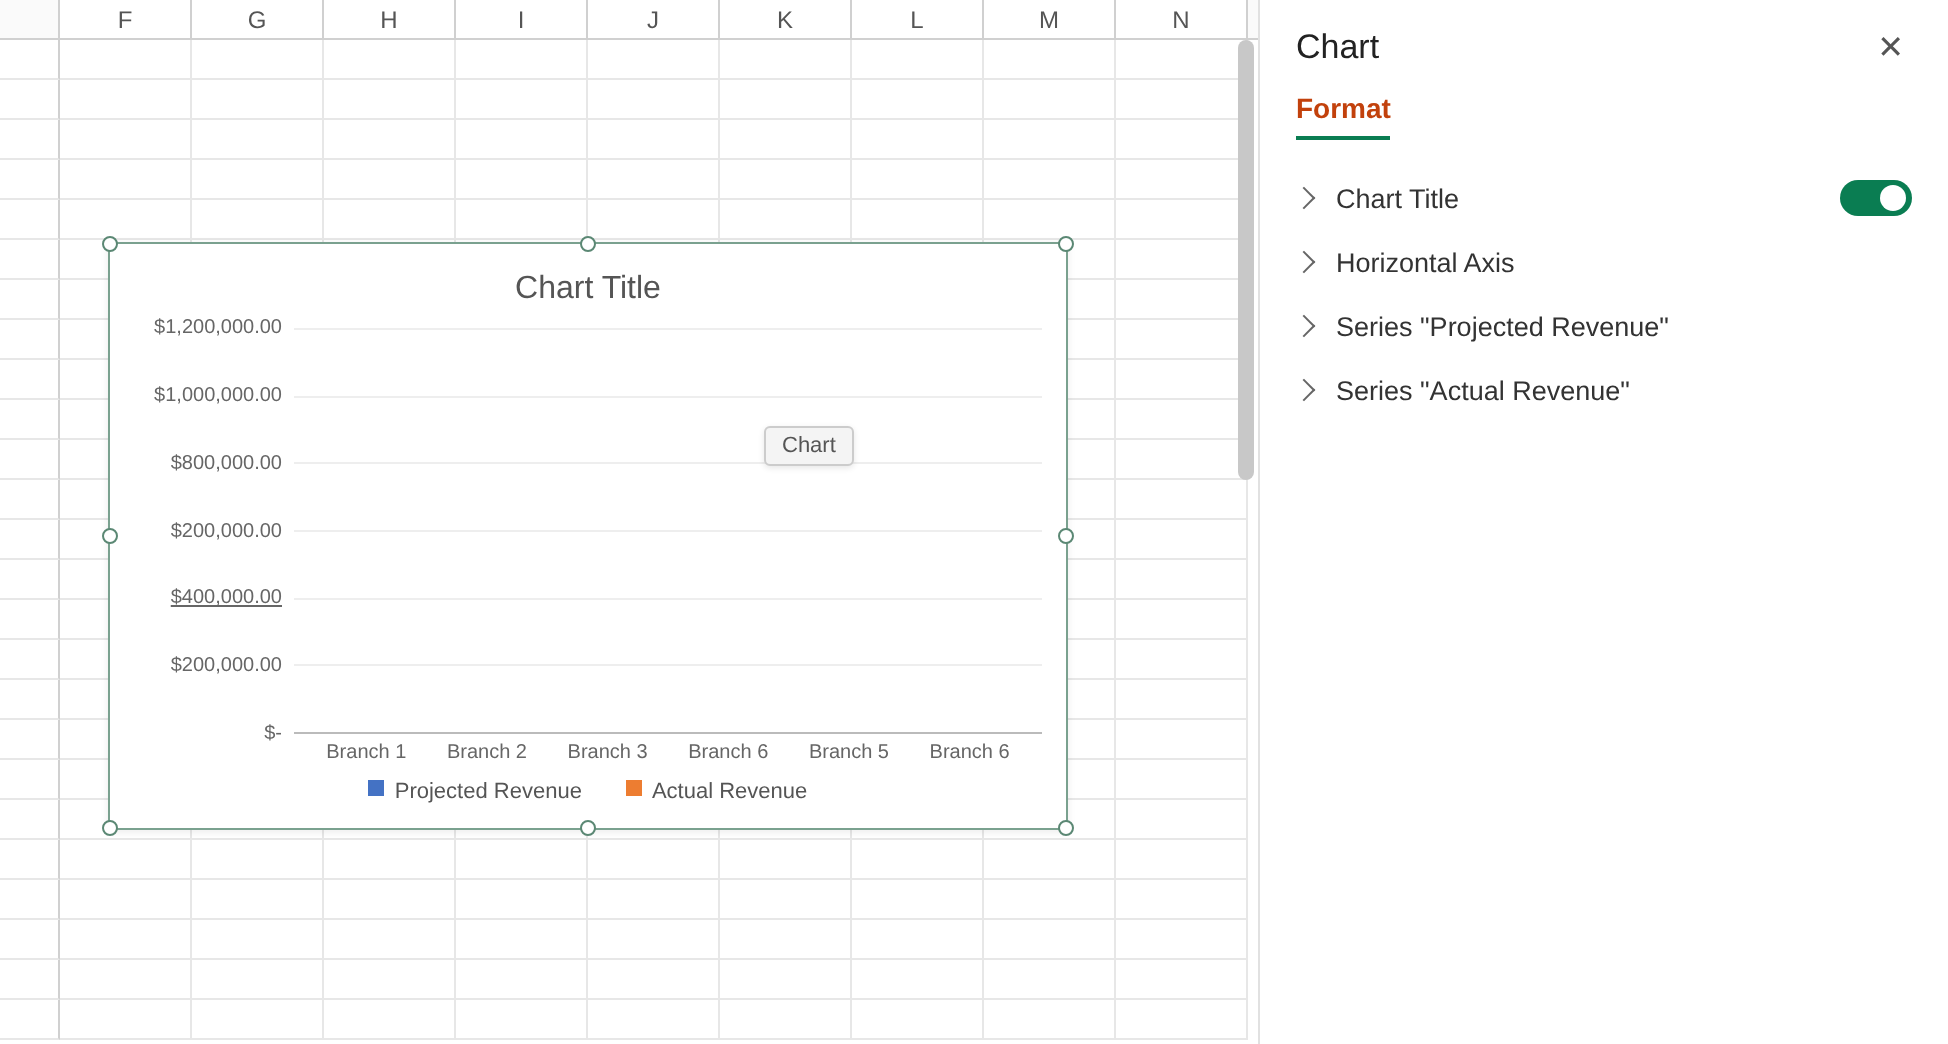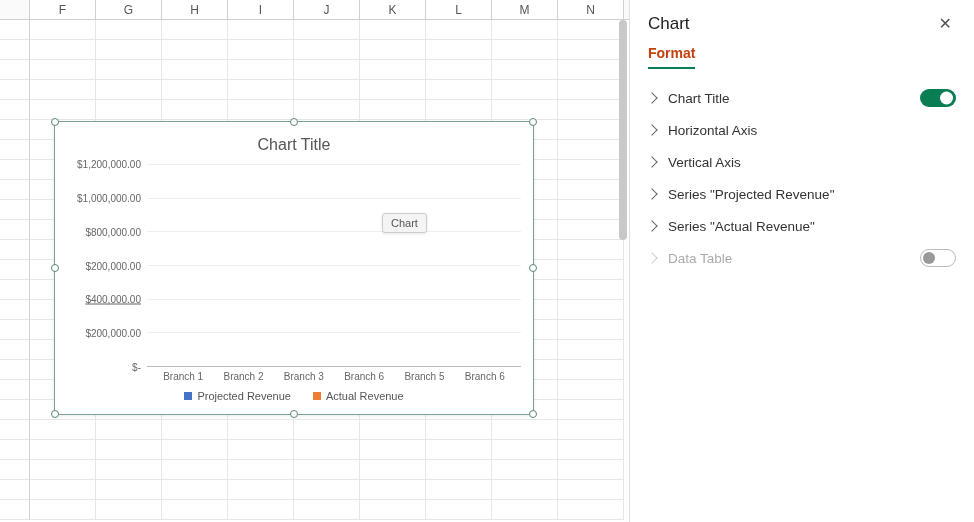--- a/index.html
+++ b/index.html
@@ -160,21 +160,21 @@
   }
   .xlabel { width: 50px; text-align: center; white-space: nowrap; }
   .legend {
     display: flex;
     justify-content: center;
     gap: 22px;
     font-size: 11px;
     color: #555;
     padding: 8px 0 4px;
   }
-  .legend-item { display: flex; align-items: center; gap: 5px; }
+  .legend-item { display: flex; gap: 5px; }
   .swatch { width: 8px; height: 8px; }
   .swatch.s1 { background: #4472C4; }
   .swatch.s2 { background: #ED7D31; }
 
   .tooltip-chart {
     position: absolute;
     left: 382px;
     top: 213px;
     background: #f4f4f4;
     border: 1px solid #ccc;
@@ -707,39 +707,24 @@
         </div>
         <div class="opt-row">
           <div class="opt-left">
             <span class="chev"></span>
             <span class="opt-label">Horizontal Axis</span>
           </div>
         </div>
         <div class="opt-row">
           <div class="opt-left">
             <span class="chev"></span>
-            <span class="opt-label">Vertical Axis</span>
-          </div>
-        </div>
-        <div class="opt-row">
-          <div class="opt-left">
-            <span class="chev"></span>
             <span class="opt-label">Series "Projected Revenue"</span>
           </div>
         </div>
         <div class="opt-row">
           <div class="opt-left">
             <span class="chev"></span>
             <span class="opt-label">Series "Actual Revenue"</span>
           </div>
         </div>
-        <div class="opt-row disabled">
-          <div class="opt-left">
-            <span class="chev"></span>
-            <span class="opt-label">Data Table</span>
-          </div>
-          <div class="toggle off">
-            <div class="knob"></div>
-          </div>
-        </div>
       </div>
   </div>
 </div>
 
 </body></html>

